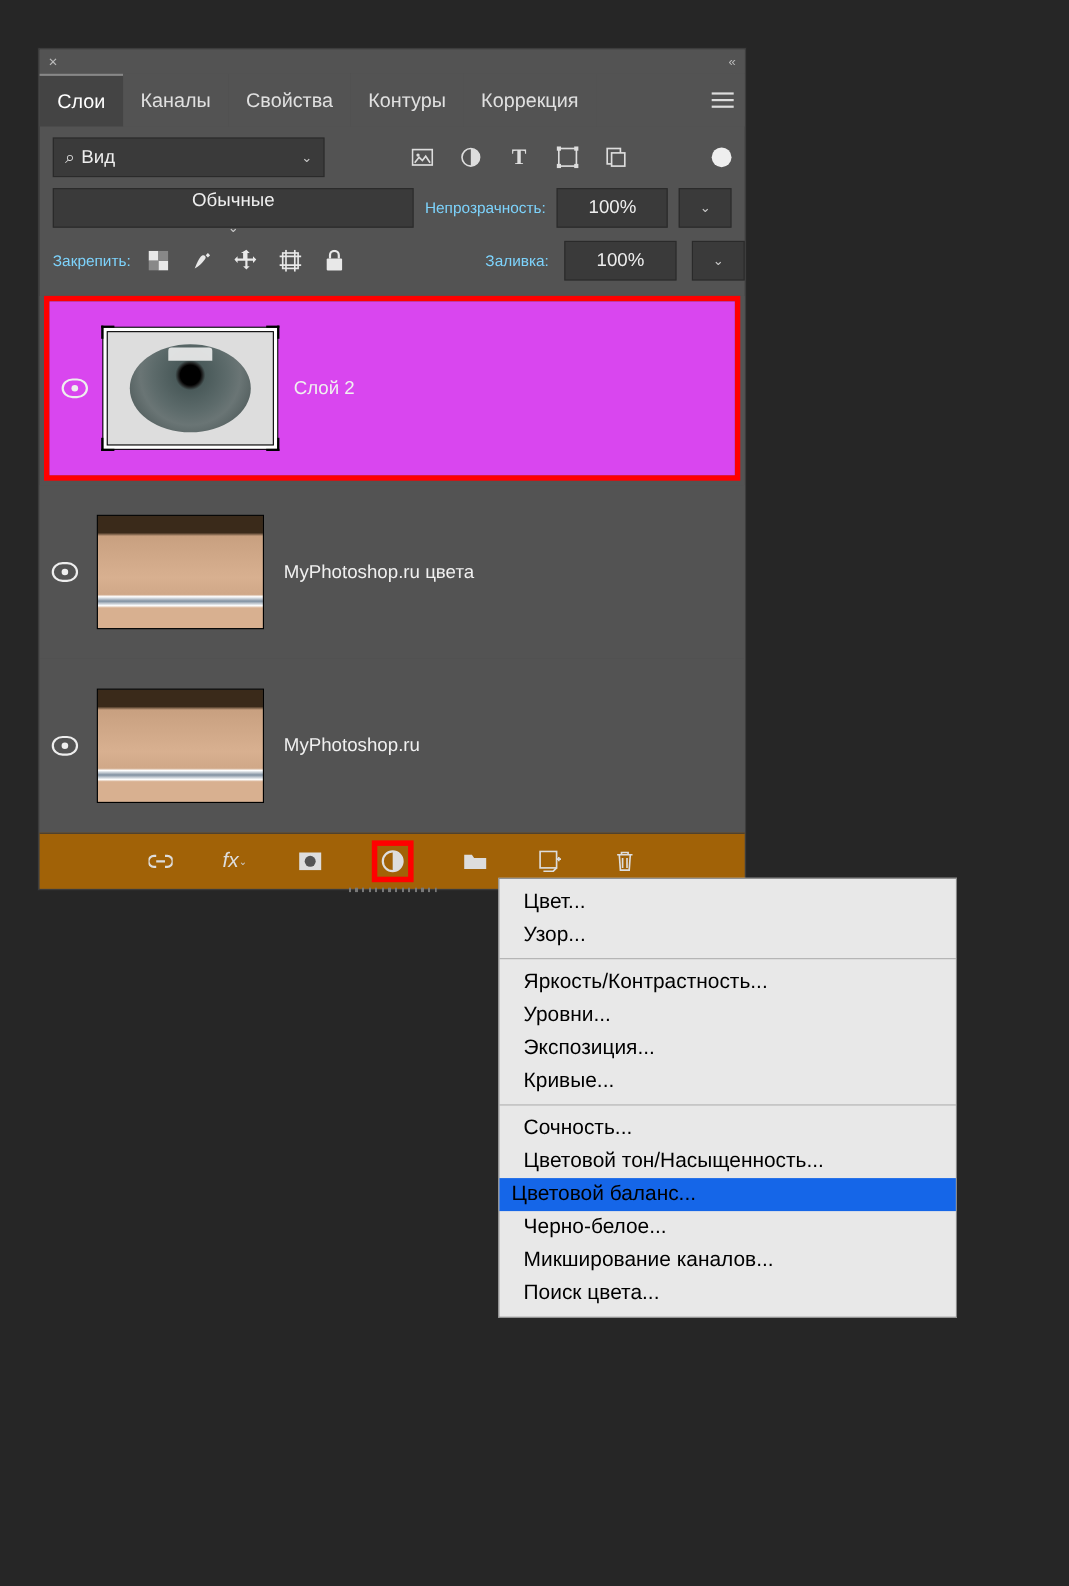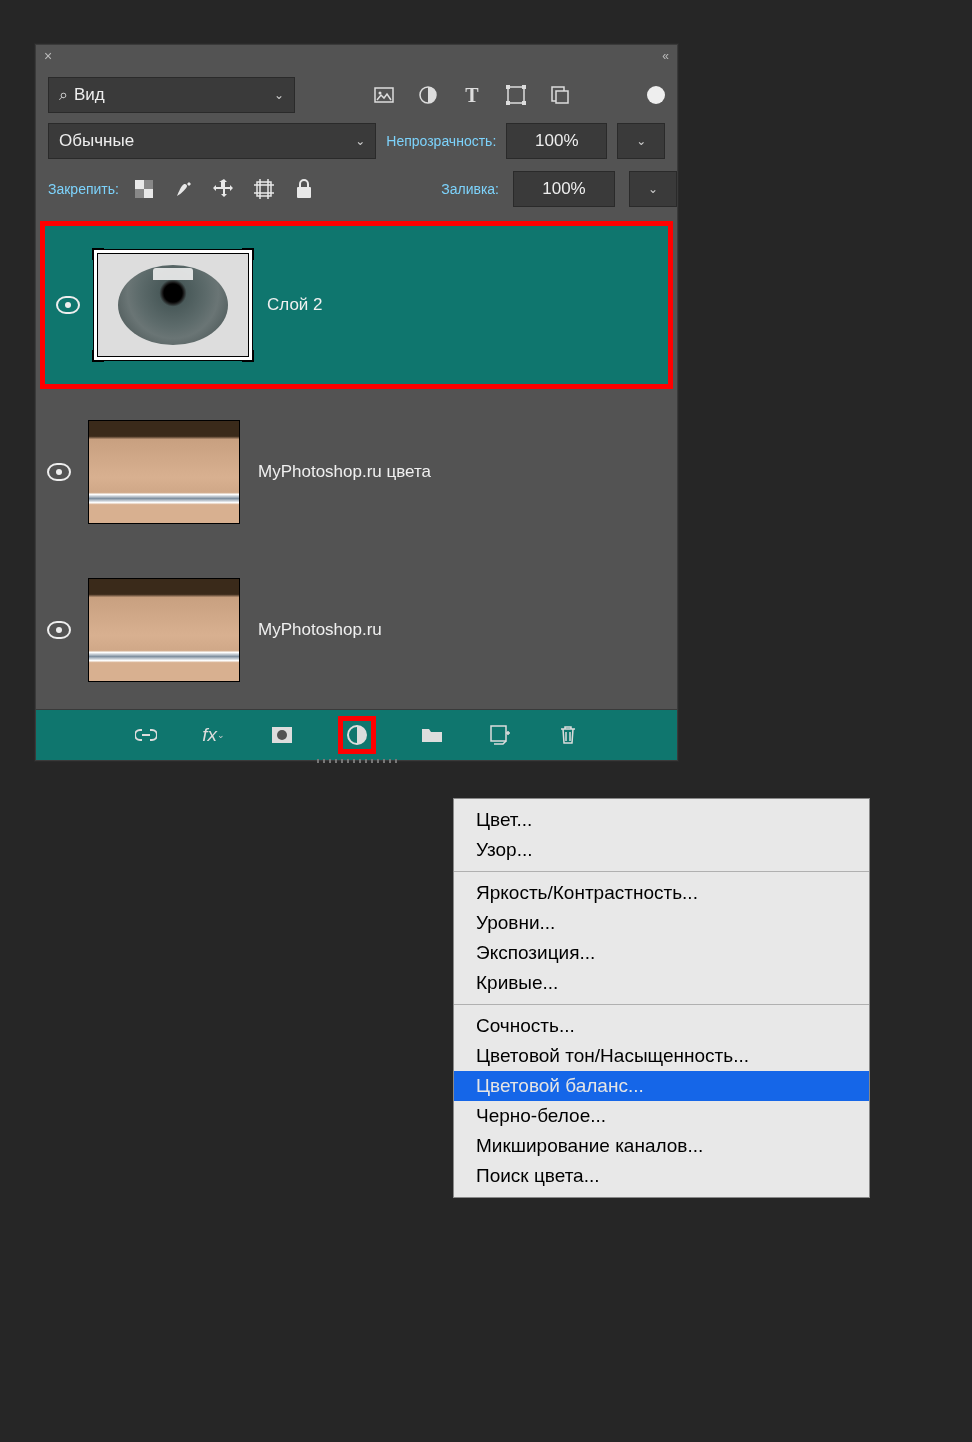--- a/index.html
+++ b/index.html
@@ -98,76 +98,86 @@
   .filter-icons {
     display:flex;gap:22px;align-items:center;color:#ddd;margin-left:60px;
   }
   .filter-icons .icon {width:22px;height:22px;display:flex;align-items:center;justify-content:center;}
   .toggle {
     margin-left:auto;width:18px;height:18px;border-radius:50%;background:#eee;position:relative;
   }
   .mode-row {
     display:flex;align-items:center;padding:6px 12px;gap:10px;
   }
-  .dropdown.blend {width:310px;justify-content:space-between;}
+  .dropdown.blend {width:310px;justify-content:space-between;flex-direction:column;}
   .label {color:#7dd3fc;font-size:14px;}
   .dropdown.small {width:80px;justify-content:center;gap:4px;}
   .lock-row {
     display:flex;align-items:center;padding:6px 0 10px 12px;gap:14px;
   }
   .lock-icons {display:flex;gap:18px;align-items:center;}
   .lock-icons .ic {width:22px;height:22px;display:flex;align-items:center;justify-content:center;color:#eee;}
   .ic svg{fill:#e8e8e8;}
   .spacer {flex:1;}
   .layers-area {
     background:#535353;
   }
   .layer {
     display:flex;align-items:center;height:158px;background:#535353;
   }
-  .layer.selected {background:#0f766e;}
+  .layer.selected {background:#d946ef;}
   .vis-col {
     width:46px;display:flex;align-items:center;justify-content:center;
   }
   .eye {width:20px;height:14px;border:2px solid #eee;border-radius:50% / 60%;position:relative;}
   .eye::after{content:"";position:absolute;width:6px;height:6px;background:#eee;border-radius:50%;left:50%;top:50%;transform:translate(-50%,-50%);}
   .thumb {
     width:150px;height:102px;background:#888;border:1px solid #000;margin-left:6px;display:flex;align-items:center;justify-content:center;position:relative;
   }
   .thumb.sel {background:#ddd;box-shadow:0 0 0 3px #fff,0 0 0 4px #000;}
   .thumb.sel .corner{position:absolute;width:10px;height:10px;border:2px solid #000;}
   .thumb .iris{width:110px;height:80px;border-radius:50%;background:radial-gradient(circle at 50% 35%,#000 12%,#1a1a1a 14%,#4a5a5a 18%,#5d6b6b 45%,#6a7575 60%,#4e5a5a 85%);position:relative;}
   .thumb .iris::before{content:"";position:absolute;top:3px;left:35px;width:40px;height:12px;background:#eee;border-radius:3px 3px 0 0;opacity:.9;}
   .thumb.face{background:linear-gradient(180deg,#3a2a1a 15%,#c8a080 18%,#d8b090 55%,#d0a888 70%,#fff 72%,#8090a0 76%,#fff 80%,#d8b090 82%);}
   .layer-name {margin-left:18px;color:#f0f0f0;font-size:17px;}
   .selected-outline{border:5px solid #ff0000;margin:4px;}
   .footer {
-    background:#0f766e;border-top:1px solid #3a3a3a;height:50px;display:flex;align-items:center;justify-content:center;gap:44px;position:relative;
+    background:#a16207;border-top:1px solid #3a3a3a;height:50px;display:flex;align-items:center;justify-content:center;gap:44px;position:relative;
   }
   .footer .fic{color:#ddd;width:24px;height:24px;display:flex;align-items:center;justify-content:center;}
   .footer .fic svg{fill:#e0e0e0;}
   .red-box{border:5px solid #ff0000;padding:2px;}
   .context-menu {
     position:absolute;left:453px;top:798px;width:415px;background:#e8e8e8;border:1px solid #888;color:#000;font-size:19px;
   }
   .context-menu .section{border-bottom:1px solid #b0b0b0;padding:6px 0;}
   .context-menu .section:last-child{border-bottom:none;}
   .context-menu .item{padding:4px 22px;cursor:pointer;}
-  .context-menu .item.highlighted{background:#1566e8;color:#e5e5e5;}
+  .context-menu .item.highlighted{background:#1566e8;color:#000000;padding-left:11px;}
   .resize-grip{position:absolute;bottom:-3px;left:50%;transform:translateX(-50%);width:80px;height:4px;background:repeating-linear-gradient(90deg,#777 0 2px,transparent 2px 6px);}
 </style>
 </head>
 <body>
 
 <div class="panel">
   <div class="panel-header">
     <span class="close-x">×</span>
     <span class="collapse">«</span>
   </div>
 
+  <div class="tabs">
+    <div class="tab active">Слои</div>
+    <div class="tab">Каналы</div>
+    <div class="tab">Свойства</div>
+    <div class="tab">Контуры</div>
+    <div class="tab">Коррекция</div>
+    <div class="hamburger">
+        <div class="hamburger-lines"></div>
+      </div>
+  </div>
 
   <div class="filter-row">
     <div class="dropdown kind">
       <span style="display:flex;align-items:center">
           <span class="search-icon">⌕</span>
           <span>Вид</span>
         </span>
       <span class="chevron">⌄</span>
     </div>
     <div class="filter-icons">

